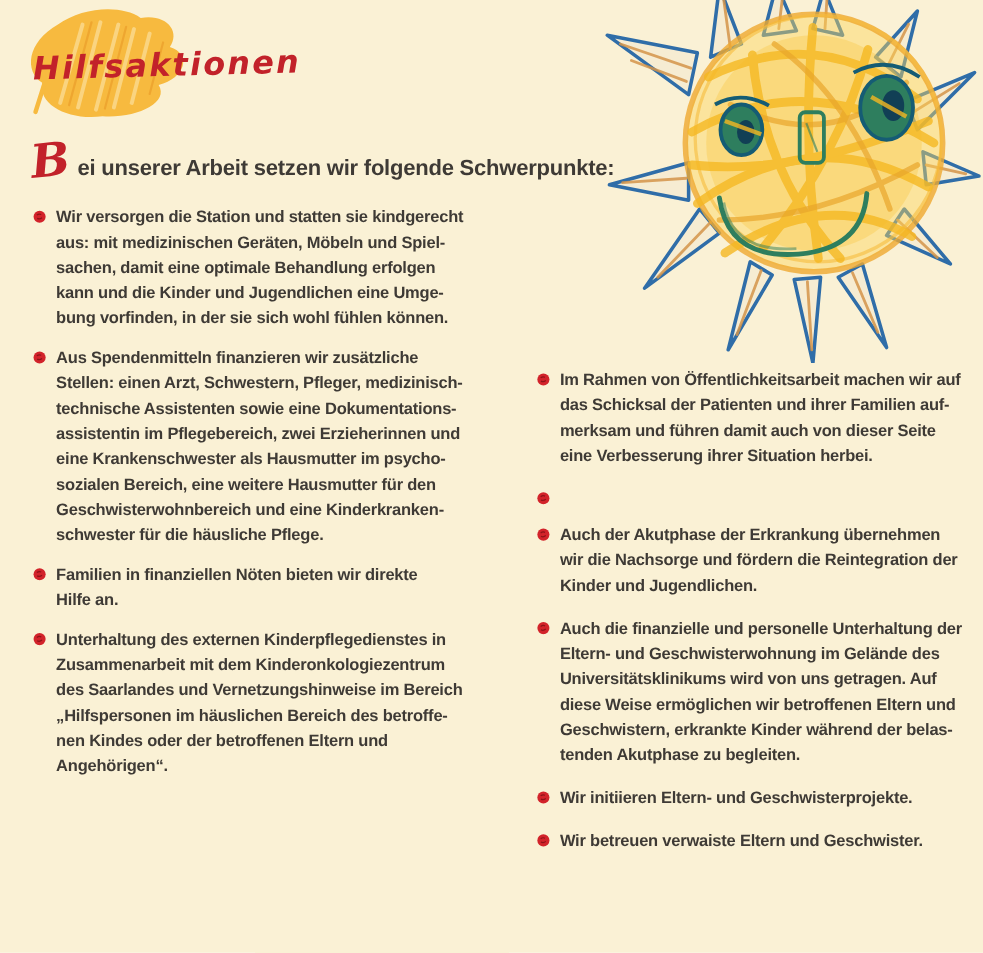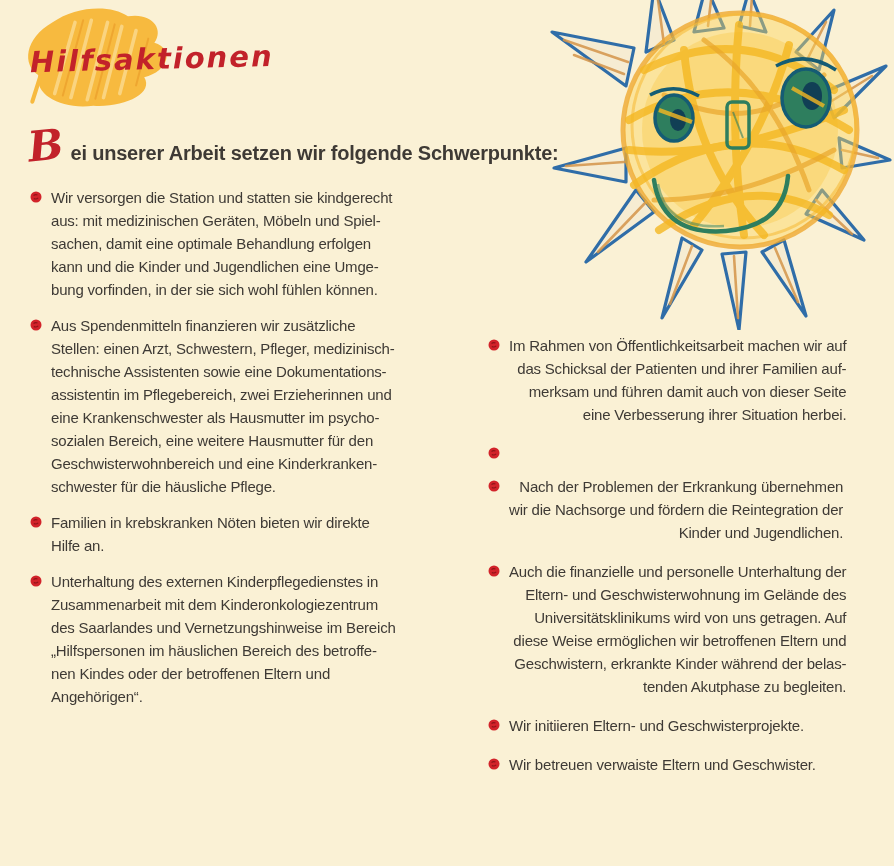--- a/index.html
+++ b/index.html
@@ -30,24 +30,24 @@
     padding:16px 0 0 7px;
     font-size:20px;font-weight:700;color:#3E3A35;letter-spacing:-0.2px;
     white-space:nowrap;
   }
   
   .col{position:absolute;list-style:none;margin:0;padding:0;}
   .col-left{left:30px;top:186px;width:452px;}
   .col-right{left:488px;top:334px;width:404px;}
   .col li{display:flex;align-items:flex-start;}
   .col-left li{margin-bottom:13px;}
-  .col-right li{margin-bottom:16px;text-align:right;}
+  .col-right li{margin-bottom:16px;}
   .bullet{flex:0 0 12px;width:12px;height:12px;margin:5px 9px 0 0;}
   .btxt{
-    font-size:15px;font-weight:400;line-height:23px;color:#3E3A35;
+    font-size:15px;font-weight:700;line-height:23px;color:#3E3A35;
     letter-spacing:-0.2px;white-space:pre;
   }
   .sun{position:absolute;left:534px;top:0;width:360px;height:330px;}
 </style>
 </head>
 <body>
 
 <div class="page">
 
   <svg class="brush" viewBox="0 0 175 110" aria-hidden="true">
@@ -166,21 +166,21 @@
 eine Krankenschwester als Hausmutter im psycho-
 sozialen Bereich, eine weitere Hausmutter für den
 Geschwisterwohnbereich und eine Kinderkranken-
 schwester für die häusliche Pflege.</span>
     </li>
     <li>
       <svg class="bullet" viewBox="0 0 12 12">
           <circle cx="6" cy="6" r="5.5" fill="#D2232A"></circle>
           <path d="M3.5 4.5 q2 -1.5 4 -0.5 M3.8 7.5 q2.2 1.2 4.4 -0.6" stroke="#8F1318" stroke-width="1.1" fill="none"></path>
         </svg>
-      <span class="btxt">Familien in krebskranken Nöten bieten wir direkte
+      <span class="btxt">Familien in finanziellen Nöten bieten wir direkte
 Hilfe an.</span>
     </li>
     <li>
       <svg class="bullet" viewBox="0 0 12 12">
           <circle cx="6" cy="6" r="5.5" fill="#D2232A"></circle>
           <path d="M3.5 4.5 q2 -1.5 4 -0.5 M3.8 7.5 q2.2 1.2 4.4 -0.6" stroke="#8F1318" stroke-width="1.1" fill="none"></path>
         </svg>
       <span class="btxt">Unterhaltung des externen Kinderpflegedienstes in
 Zusammenarbeit mit dem Kinderonkologiezentrum
 des Saarlandes und Vernetzungshinweise im Bereich
@@ -205,21 +205,21 @@
       <svg class="bullet" viewBox="0 0 12 12">
           <circle cx="6" cy="6" r="5.5" fill="#D2232A"></circle>
           <path d="M3.5 4.5 q2 -1.5 4 -0.5 M3.8 7.5 q2.2 1.2 4.4 -0.6" stroke="#8F1318" stroke-width="1.1" fill="none"></path>
         </svg>
     </li>
     <li>
       <svg class="bullet" viewBox="0 0 12 12">
           <circle cx="6" cy="6" r="5.5" fill="#D2232A"></circle>
           <path d="M3.5 4.5 q2 -1.5 4 -0.5 M3.8 7.5 q2.2 1.2 4.4 -0.6" stroke="#8F1318" stroke-width="1.1" fill="none"></path>
         </svg>
-      <span class="btxt">Nach der Problemen der Erkrankung übernehmen
+      <span class="btxt">Auch der Akutphase der Erkrankung übernehmen
 wir die Nachsorge und fördern die Reintegration der
 Kinder und Jugendlichen.</span>
     </li>
     <li>
       <svg class="bullet" viewBox="0 0 12 12">
           <circle cx="6" cy="6" r="5.5" fill="#D2232A"></circle>
           <path d="M3.5 4.5 q2 -1.5 4 -0.5 M3.8 7.5 q2.2 1.2 4.4 -0.6" stroke="#8F1318" stroke-width="1.1" fill="none"></path>
         </svg>
       <span class="btxt">Auch die finanzielle und personelle Unterhaltung der
 Eltern- und Geschwisterwohnung im Gelände des

